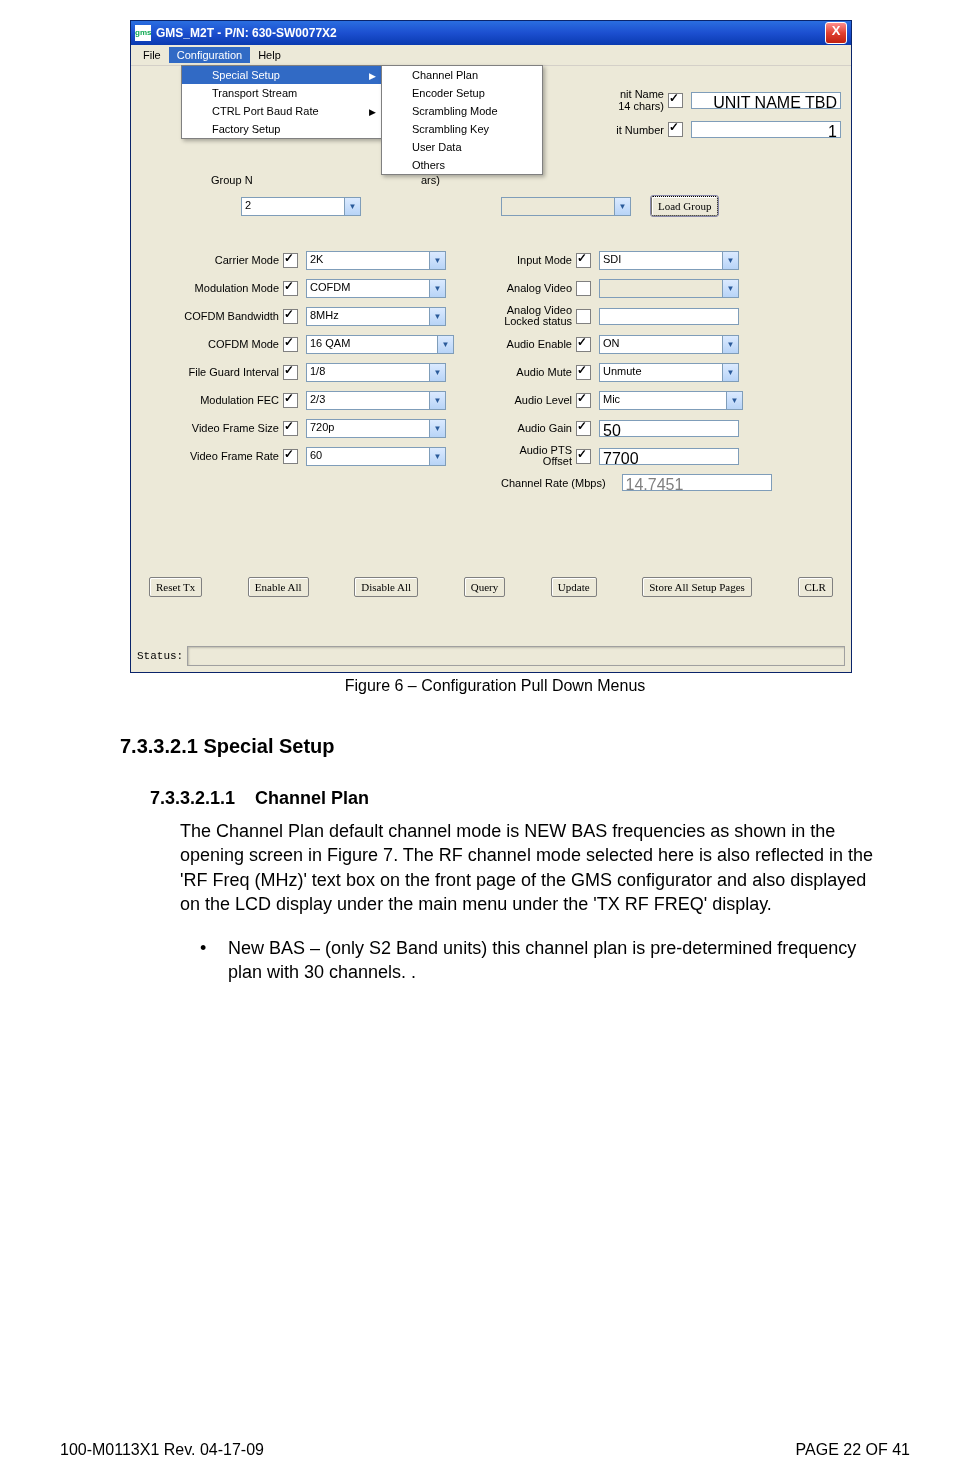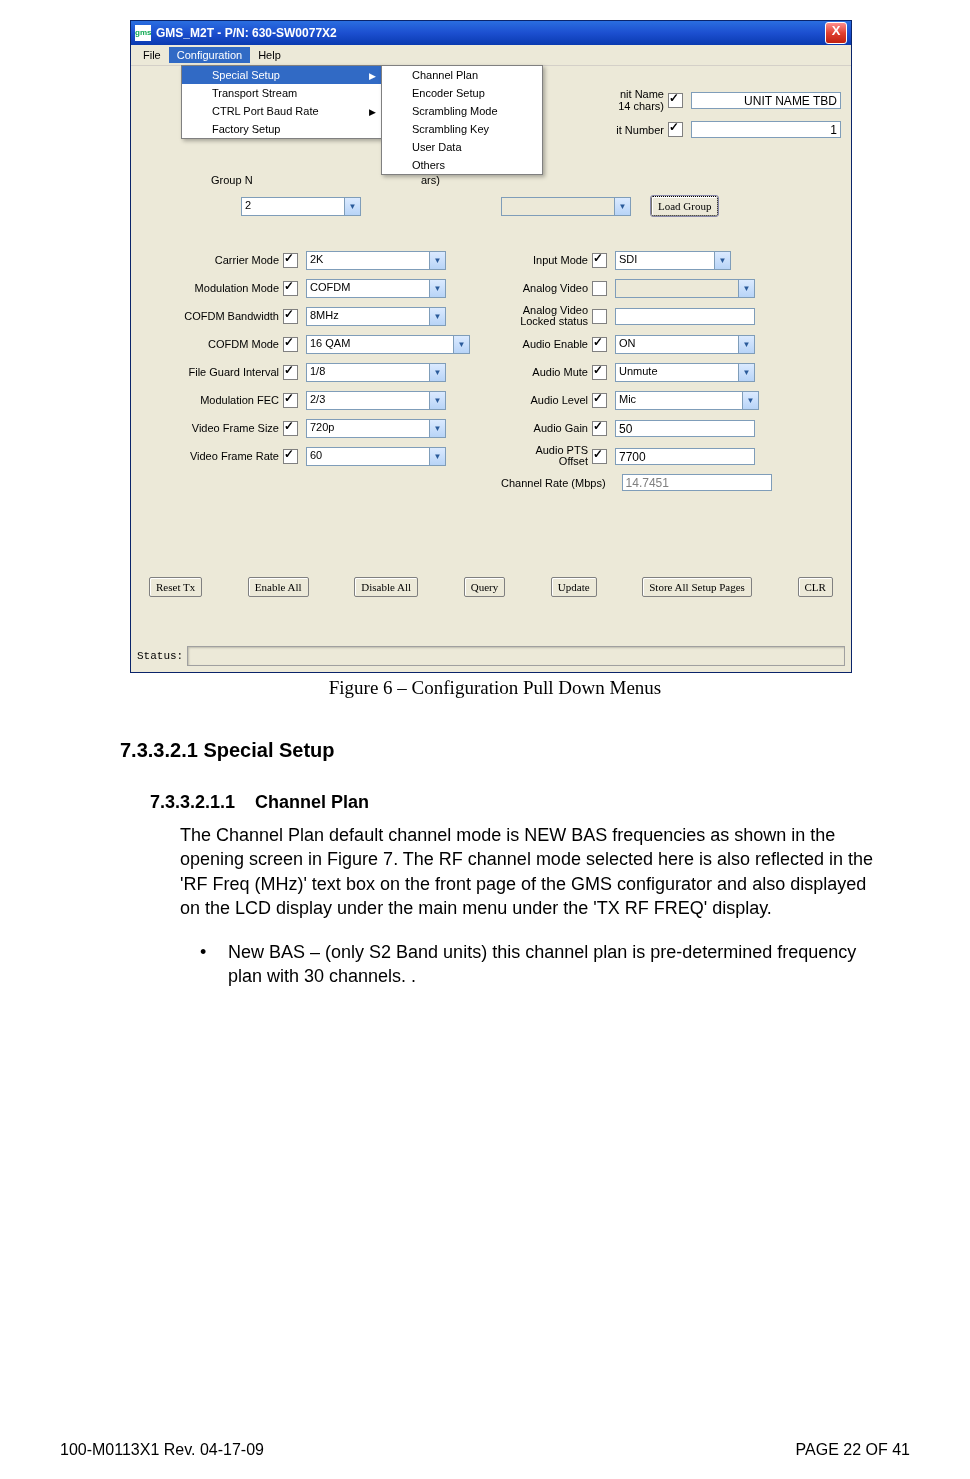--- a/index.html
+++ b/index.html
@@ -113,21 +113,21 @@
     background: #fff;
     display:inline-block;
     position:relative;
     margin-right:4px;
   }
   .chk.on::after { content:"✓"; position:absolute; top:-3px; left:0; font-size:12px; font-weight:bold; }
   .txtfield {
     border: 1px solid #7F9DB9;
     background: #fff;
     height: 17px;
-    font-size: 12px;
+    font-size: 16px;
     padding: 1px 3px;
     display:inline-block;
     box-sizing:border-box;
     overflow:hidden;
     white-space:nowrap;
   }
   .txtfield.ro { background:#ffffff; color:#808080; }
   .combo {
     display:inline-flex;
     border: 1px solid #7F9DB9;
@@ -205,24 +205,23 @@
   }
   .status-box {
     flex:1;
     border:1px solid #a0a0a0;
     background:#ECE9D8;
     height:18px;
     box-shadow: inset 1px 1px 2px rgba(0,0,0,0.2);
   }
   .figcap {
     text-align:center;
-    font-size:19px;
+    font-size:16px;
     margin-top: 4px;
     margin-bottom: 40px;
-    font-family: Liberation Serif, serif;
   }
   .heading1 {
     font-size: 20px;
     font-weight: bold;
     margin: 20px 0 30px 20px;
   }
   .heading2 {
     font-size: 18px;
     font-weight: bold;
     margin: 20px 0 10px 50px;
@@ -361,21 +360,21 @@
               <div class="flab">COFDM Bandwidth</div>
               <span class="chk on"></span>
               <div class="combo" style="width: 140px; margin-left: 4px;">
                 <span class="cval">8MHz</span>
                 <span class="cbtn">▼</span>
               </div>
             </div>
             <div class="frow">
               <div class="flab">COFDM Mode</div>
               <span class="chk on"></span>
-              <div class="combo" style="width: 164px; margin-left: 4px;">
+              <div class="combo" style="width: 148px; margin-left: 4px;">
                 <span class="cval">16 QAM</span>
                 <span class="cbtn">▼</span>
               </div>
             </div>
             <div class="frow">
               <div class="flab">File Guard Interval</div>
               <span class="chk on"></span>
               <div class="combo" style="width: 140px; margin-left: 4px;">
                 <span class="cval">1/8</span>
                 <span class="cbtn">▼</span>
@@ -403,21 +402,21 @@
               <div class="combo" style="width: 140px; margin-left: 4px;">
                 <span class="cval">60</span>
                 <span class="cbtn">▼</span>
               </div>
             </div>
           </div>
         <div class="col-fields right" id="right-col">
             <div class="frow">
               <div class="flab">Input Mode</div>
               <span class="chk on"></span>
-              <div class="combo" style="width: 116px; margin-left: 4px;">
+              <div class="combo" style="width: 140px; margin-left: 4px;">
                 <span class="cval">SDI</span>
                 <span class="cbtn">▼</span>
               </div>
             </div>
             <div class="frow">
               <div class="flab">Analog Video</div>
               <span class="chk"></span>
               <div class="combo" style="width: 140px; margin-left: 4px; background: rgb(236, 233, 216);">
                 <span class="cval"></span>
                 <span class="cbtn">▼</span>

